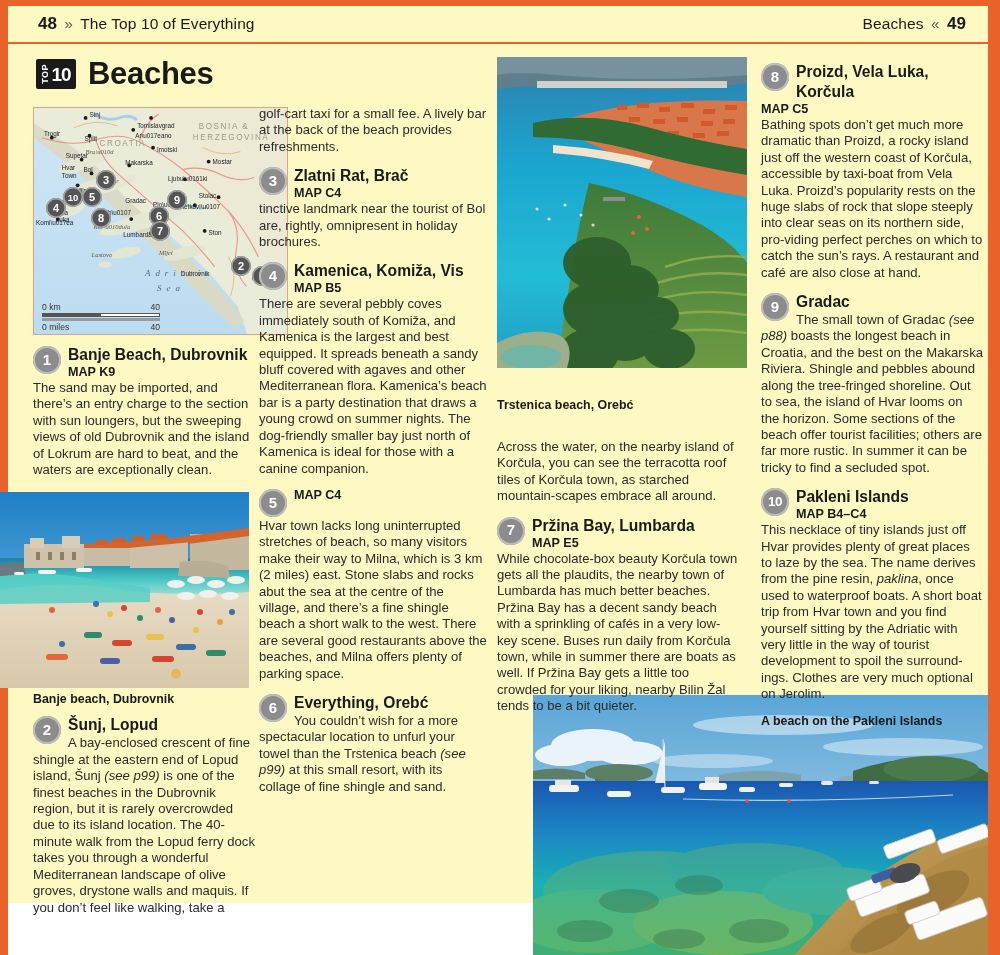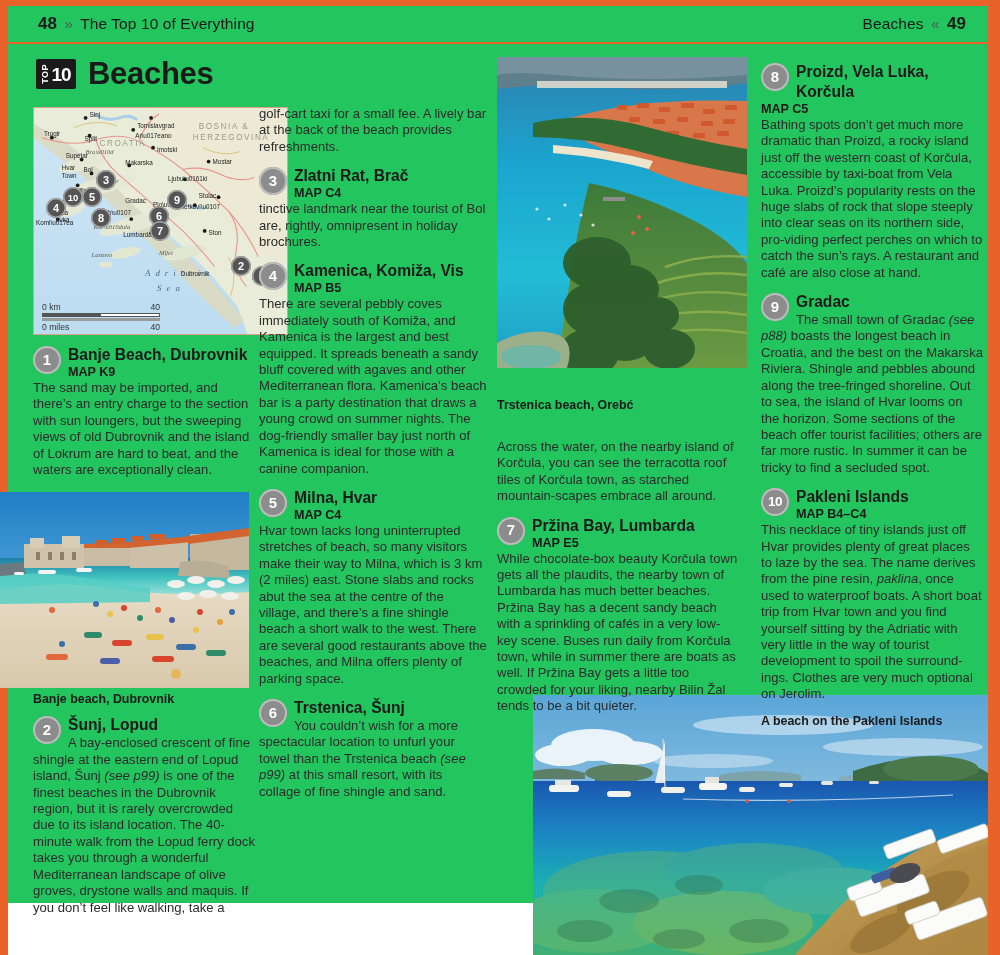--- a/index.html
+++ b/index.html
@@ -6,21 +6,21 @@
   html,body { width:1000px; height:955px; }
   body {
     font-family: "Liberation Sans", sans-serif;
     background:#ffffff;
     position:relative;
     overflow:hidden;
   }
   
   .page {
     position:absolute; left:0; top:0; width:1000px; height:903px;
-    background:#22c55e;
+    background:#fef9c3;
   }
   .edge-left  { position:absolute; left:0;  top:0; width:8px;  height:955px; background:#e8622a; }
   .edge-right { position:absolute; right:0; top:0; width:12px; height:955px; background:#e8622a; }
   .edge-top   { position:absolute; left:0;  top:0; width:1000px; height:6px; background:#e8622a; }
 
   
   .runhead {
     position:absolute; left:8px; top:6px; width:980px; height:38px;
     border-bottom:2px solid #e8622a;
     display:flex; align-items:center; justify-content:space-between;
@@ -614,30 +614,29 @@
         <div class="num">4</div>
         <div class="entry-title">Kamenica, Komiža, Vis</div>
         <div class="maplbl">MAP B5</div>
       </div>
       <p class="body-text clearit">There are several pebbly coves immediately south of Komiža, and Kamenica is the largest and best equipped. It spreads beneath a sandy bluff covered with agaves and other Mediterranean flora. Kamenica’s beach bar is a party destination that draws a young crowd on summer nights. The dog-friendly smaller bay just north of Kamenica is ideal for those with a canine companion.</p>
     </div>
 
     <div class="entry">
       <div class="entry-head">
         <div class="num">5</div>
-        <div class="entry-title">Milna, Hvar</div>
         <div class="maplbl">MAP C4</div>
       </div>
       <p class="body-text clearit">Hvar town lacks long uninterrupted stretches of beach, so many visitors make their way to Milna, which is 3 km (2 miles) east. Stone slabs and rocks abut the sea at the centre of the village, and there’s a fine shingle beach a short walk to the west. There are several good restaurants above the beaches, and Milna offers plenty of parking space.</p>
     </div>
 
     <div class="entry">
       <div class="entry-head">
         <div class="num">6</div>
-        <div class="entry-title">Trstenica, Šunj</div>
+        <div class="entry-title">Everything, Orebć</div>
         <p class="body-text">
           <span>You couldn’t wish for a more spectacular location to unfurl your towel than the Trstenica beach </span><em>(see p99)</em><span> at this small resort, with its collage of fine shingle and sand.</span>
         </p>
       </div>
     </div>
   </div>
 
   <div class="col col3">
 
     <p class="caption">Trstenica beach, Orebć</p>

